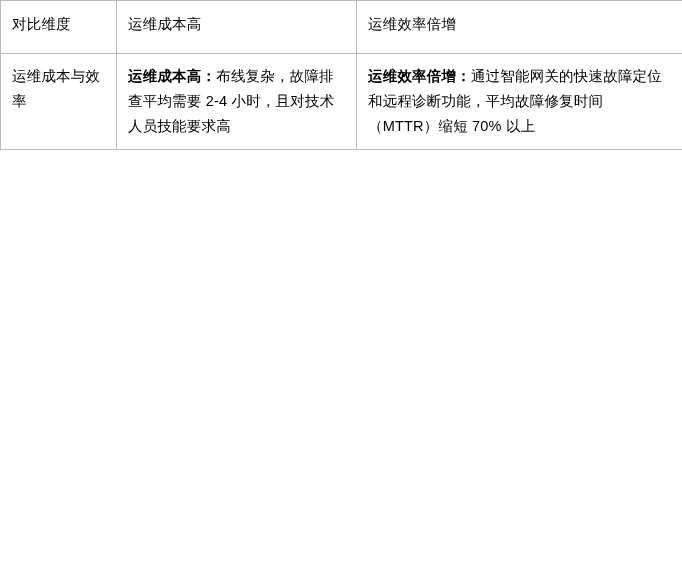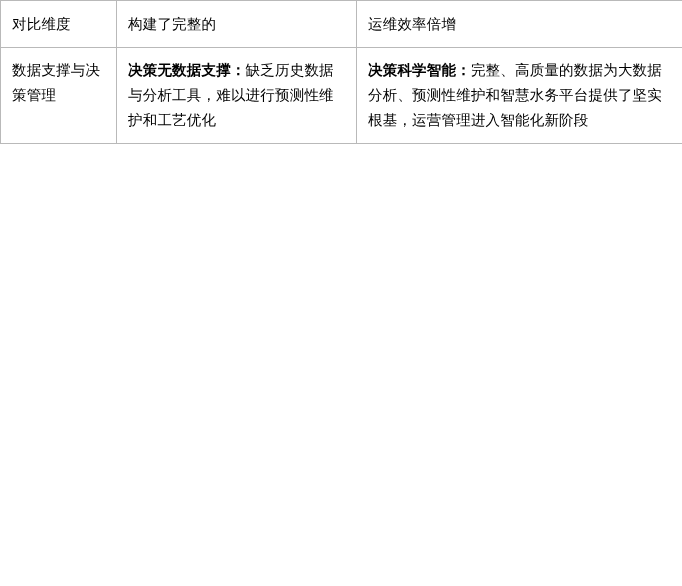--- a/index.html
+++ b/index.html
@@ -35,21 +35,21 @@
     font-size: 14.5px;
     line-height: 1.72;
     text-align: left;
     font-weight: normal;
     letter-spacing: 0.2px;
   }
   table.compare-table thead th {
     font-weight: normal;
     height: 30px;
     padding-top: 11px;
-    padding-bottom: 5px;
+    padding-bottom: 11px;
   }
   td.dim-cell {
     font-weight: bold;
   }
   .lead {
     font-weight: bold;
   }
 </style>
 </head>
 <body>
@@ -57,25 +57,25 @@
 <div class="table-wrap">
   <table class="compare-table">
     <colgroup>
       <col class="c0">
       <col class="c1">
       <col class="c2">
     </colgroup>
     <thead>
       <tr>
         <th>对比维度</th>
-        <th>构建了完整的</th>
+        <th>运维成本高</th>
         <th>运维效率倍增</th>
       </tr>
     </thead>
     <tbody>
       <tr>
-        <td class="dim-cell">数据支撑与决策管理</td>
-        <td><span class="lead">决策无数据支撑：</span>缺乏历史数据与分析工具，难以进行预测性维护和工艺优化</td>
-        <td><span class="lead">决策科学智能：</span>完整、高质量的数据为大数据分析、预测性维护和智慧水务平台提供了坚实根基，运营管理进入智能化新阶段</td>
+        <td class="dim-cell">运维成本与效率</td>
+        <td><span class="lead">运维成本高：</span>布线复杂，故障排查平均需要 2-4 小时，且对技术人员技能要求高</td>
+        <td><span class="lead">运维效率倍增：</span>通过智能网关的快速故障定位和远程诊断功能，平均故障修复时间（MTTR）缩短 70% 以上</td>
       </tr>
     </tbody>
   </table>
 </div>
 
 </body></html>

